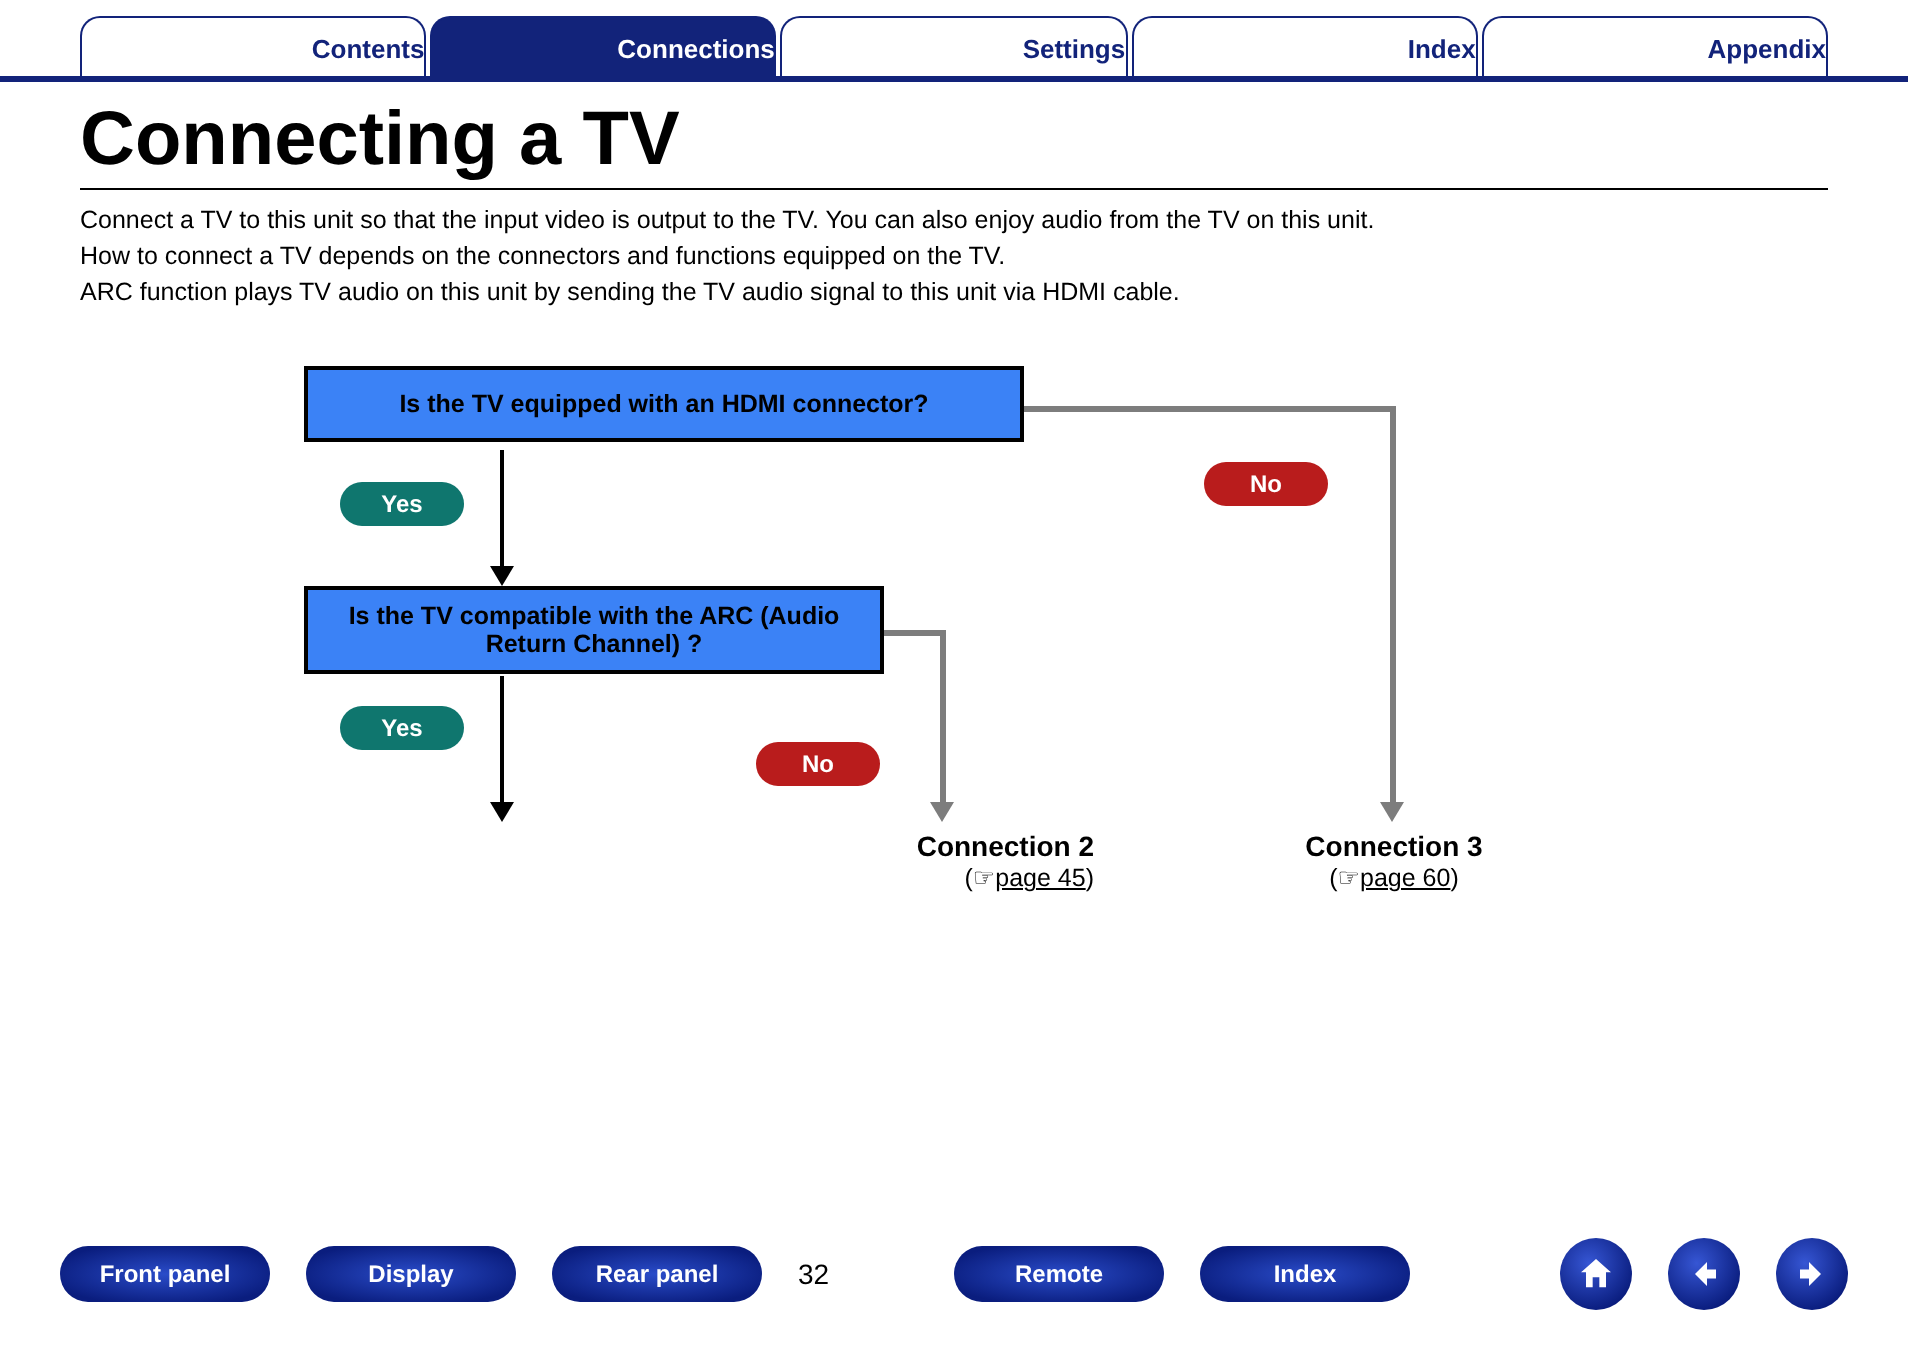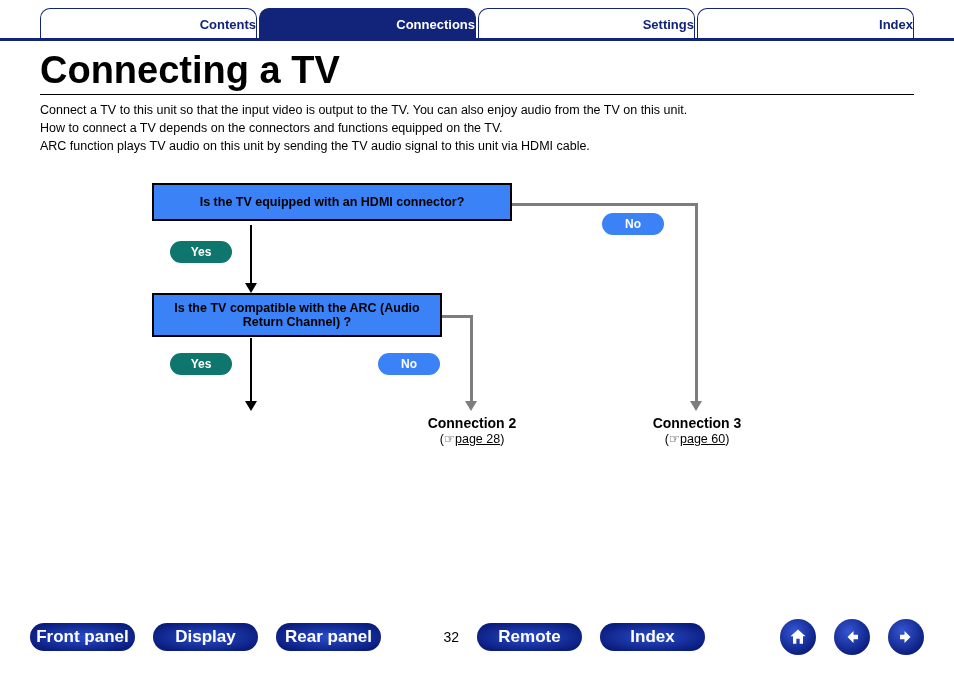--- a/index.html
+++ b/index.html
@@ -73,21 +73,21 @@
     width: 62px;
     height: 22px;
     border-radius: 11px;
     color: #fff;
     font-weight: bold;
     font-size: 12px;
     text-align: center;
     line-height: 22px;
   }
   .pill.yes { background: #0f766e; }
-  .pill.no  { background: #3b82f6; }
+  .pill.no  { background: #b91c1c; margin-top: 18px; }
   
   .vline { position: absolute; width: 2px; background: #000; }
   .gvline { position: absolute; width: 3px; background: #7d7d7d; }
   .ghline { position: absolute; height: 3px; background: #7d7d7d; }
   .arrowhead {
     position: absolute; width: 0; height: 0;
     border-left: 6px solid transparent;
     border-right: 6px solid transparent;
     border-top: 10px solid #000;
   }
@@ -117,28 +117,28 @@
     padding: 0 30px;
     gap: 18px;
   }
   .navbtn {
     width: 105px;
     height: 28px;
     border-radius: 14px;
     background: radial-gradient(ellipse at center, #2a4cc9 0%, #0a1d7e 80%);
     color: #fff;
     font-weight: bold;
-    font-size: 17px;
+    font-size: 12px;
     text-align: center;
     line-height: 28px;
     cursor: pointer;
   }
   .pagenum {
     width: 60px;
-    text-align: right;
+    text-align: left;
     font-size: 14px;
   }
   .circlebtn {
     width: 36px; height: 36px;
     border-radius: 50%;
     background: radial-gradient(circle at 40% 35%, #3656d4 0%, #0a1d7e 75%);
     color: #fff;
     display: flex;
     align-items: center;
     justify-content: center;
@@ -149,20 +149,21 @@
   .spacer { flex: 1; }
 </style>
 </head>
 <body>
 
 <div class="tabs">
   <div class="tab">Contents</div>
   <div class="tab active">Connections</div>
   <div class="tab">Settings</div>
   <div class="tab">Index</div>
+  <div class="tab">Appendix</div>
 </div>
 
 <h1>Connecting a TV</h1>
 
 <div class="intro">
   <div>Connect a TV to this unit so that the input video is output to the TV. You can also enjoy audio from the TV on this unit.</div>
   <div>How to connect a TV depends on the connectors and functions equipped on the TV.</div>
   <div>ARC function plays TV audio on this unit by sending the TV audio signal to this unit via HDMI cable.</div>
 </div>
 
@@ -185,23 +186,23 @@
   <div class="pill yes" style="left:130px; top:170px;">Yes</div>
 
   <div class="vline" style="left:210px; top:155px; height:65px;"></div>
   <div class="arrowhead" style="left:205px; top:218px;"></div>
 
   <div class="ghline" style="left:402px; top:132px; width:30px;"></div>
   <div class="gvline" style="left:430px; top:132px; height:88px;"></div>
   <div class="arrowhead grey" style="left:425px; top:218px;"></div>
   <div class="pill no" style="left:338px; top:170px;">No</div>
 
-  <div class="conn" style="left:357px; top:232px;">
+  <div class="conn" style="left:357px; top:232px;text-align:right;">
     <b>Connection 2</b><br>
-    <span class="plink">(<span>☞</span><a>page 28</a>)</span>
+    <span class="plink">(<span>☞</span><a>page 45</a>)</span>
   </div>
   <div class="conn" style="left:582px; top:232px;">
     <b>Connection 3</b><br>
     <span class="plink">(<span>☞</span><a>page 60</a>)</span>
   </div>
 </div>
 
 <div class="bottom">
   <div class="navbtn">Front panel</div>
   <div class="navbtn">Display</div>

